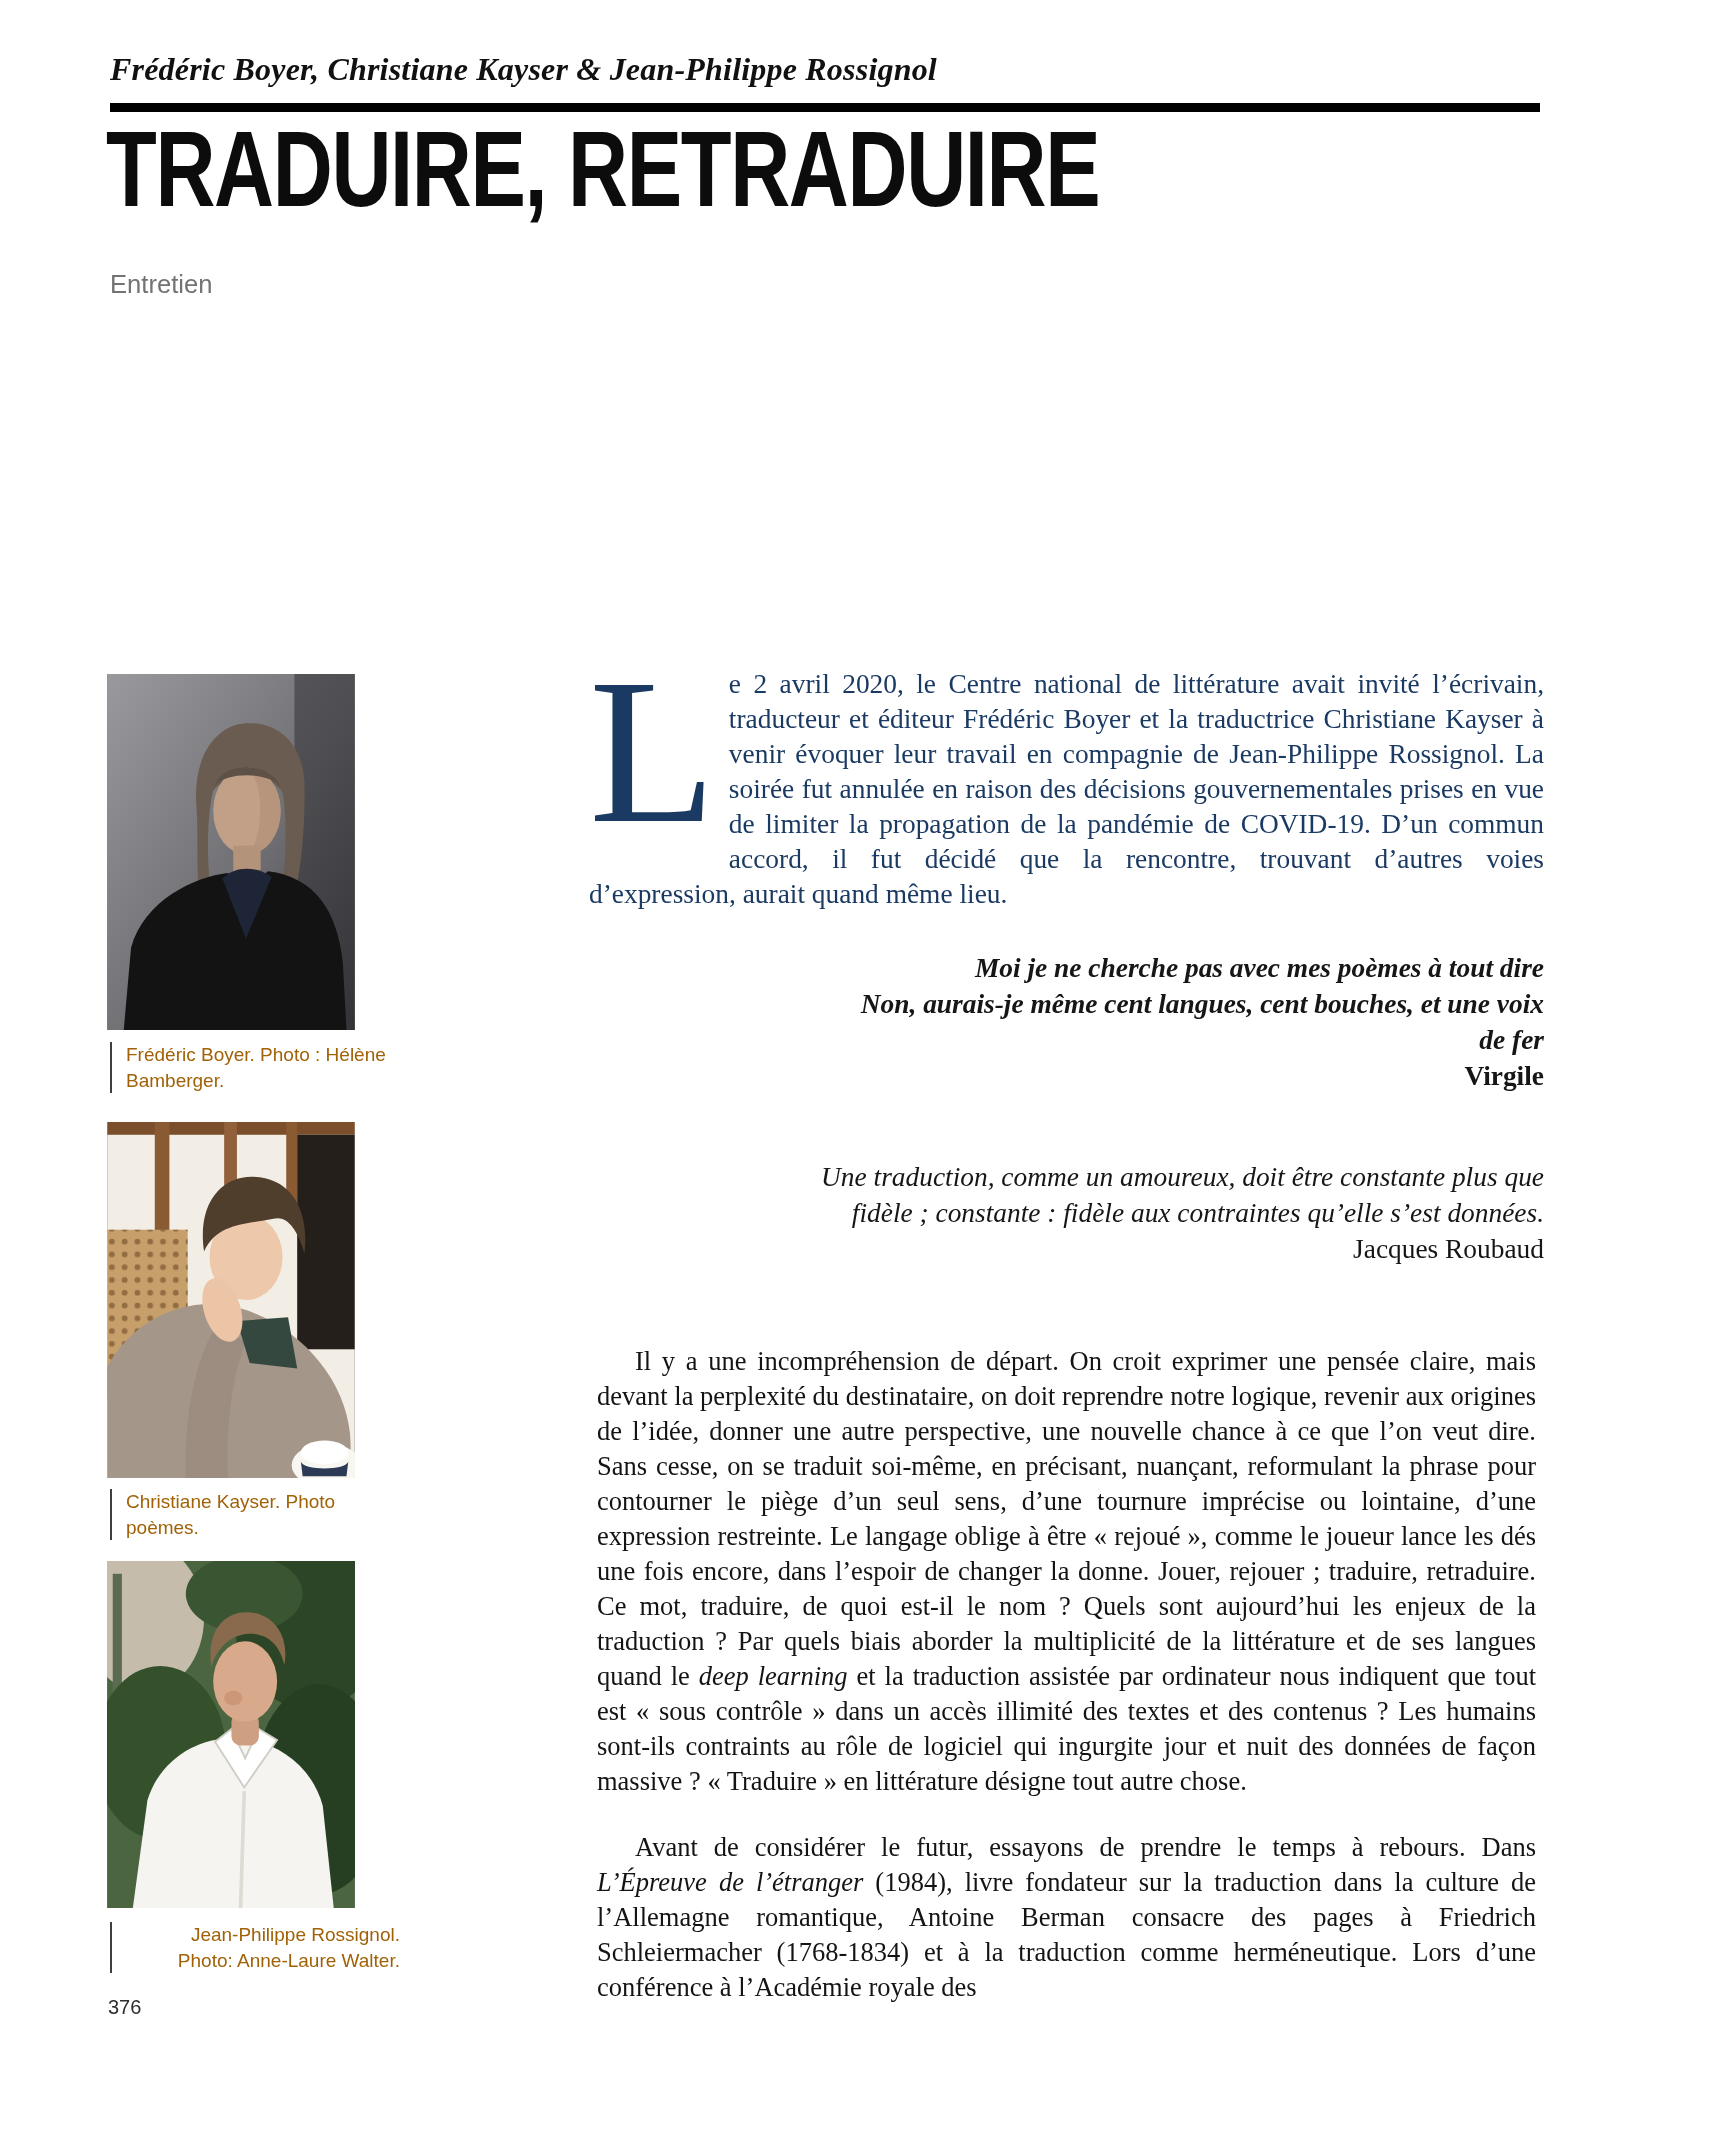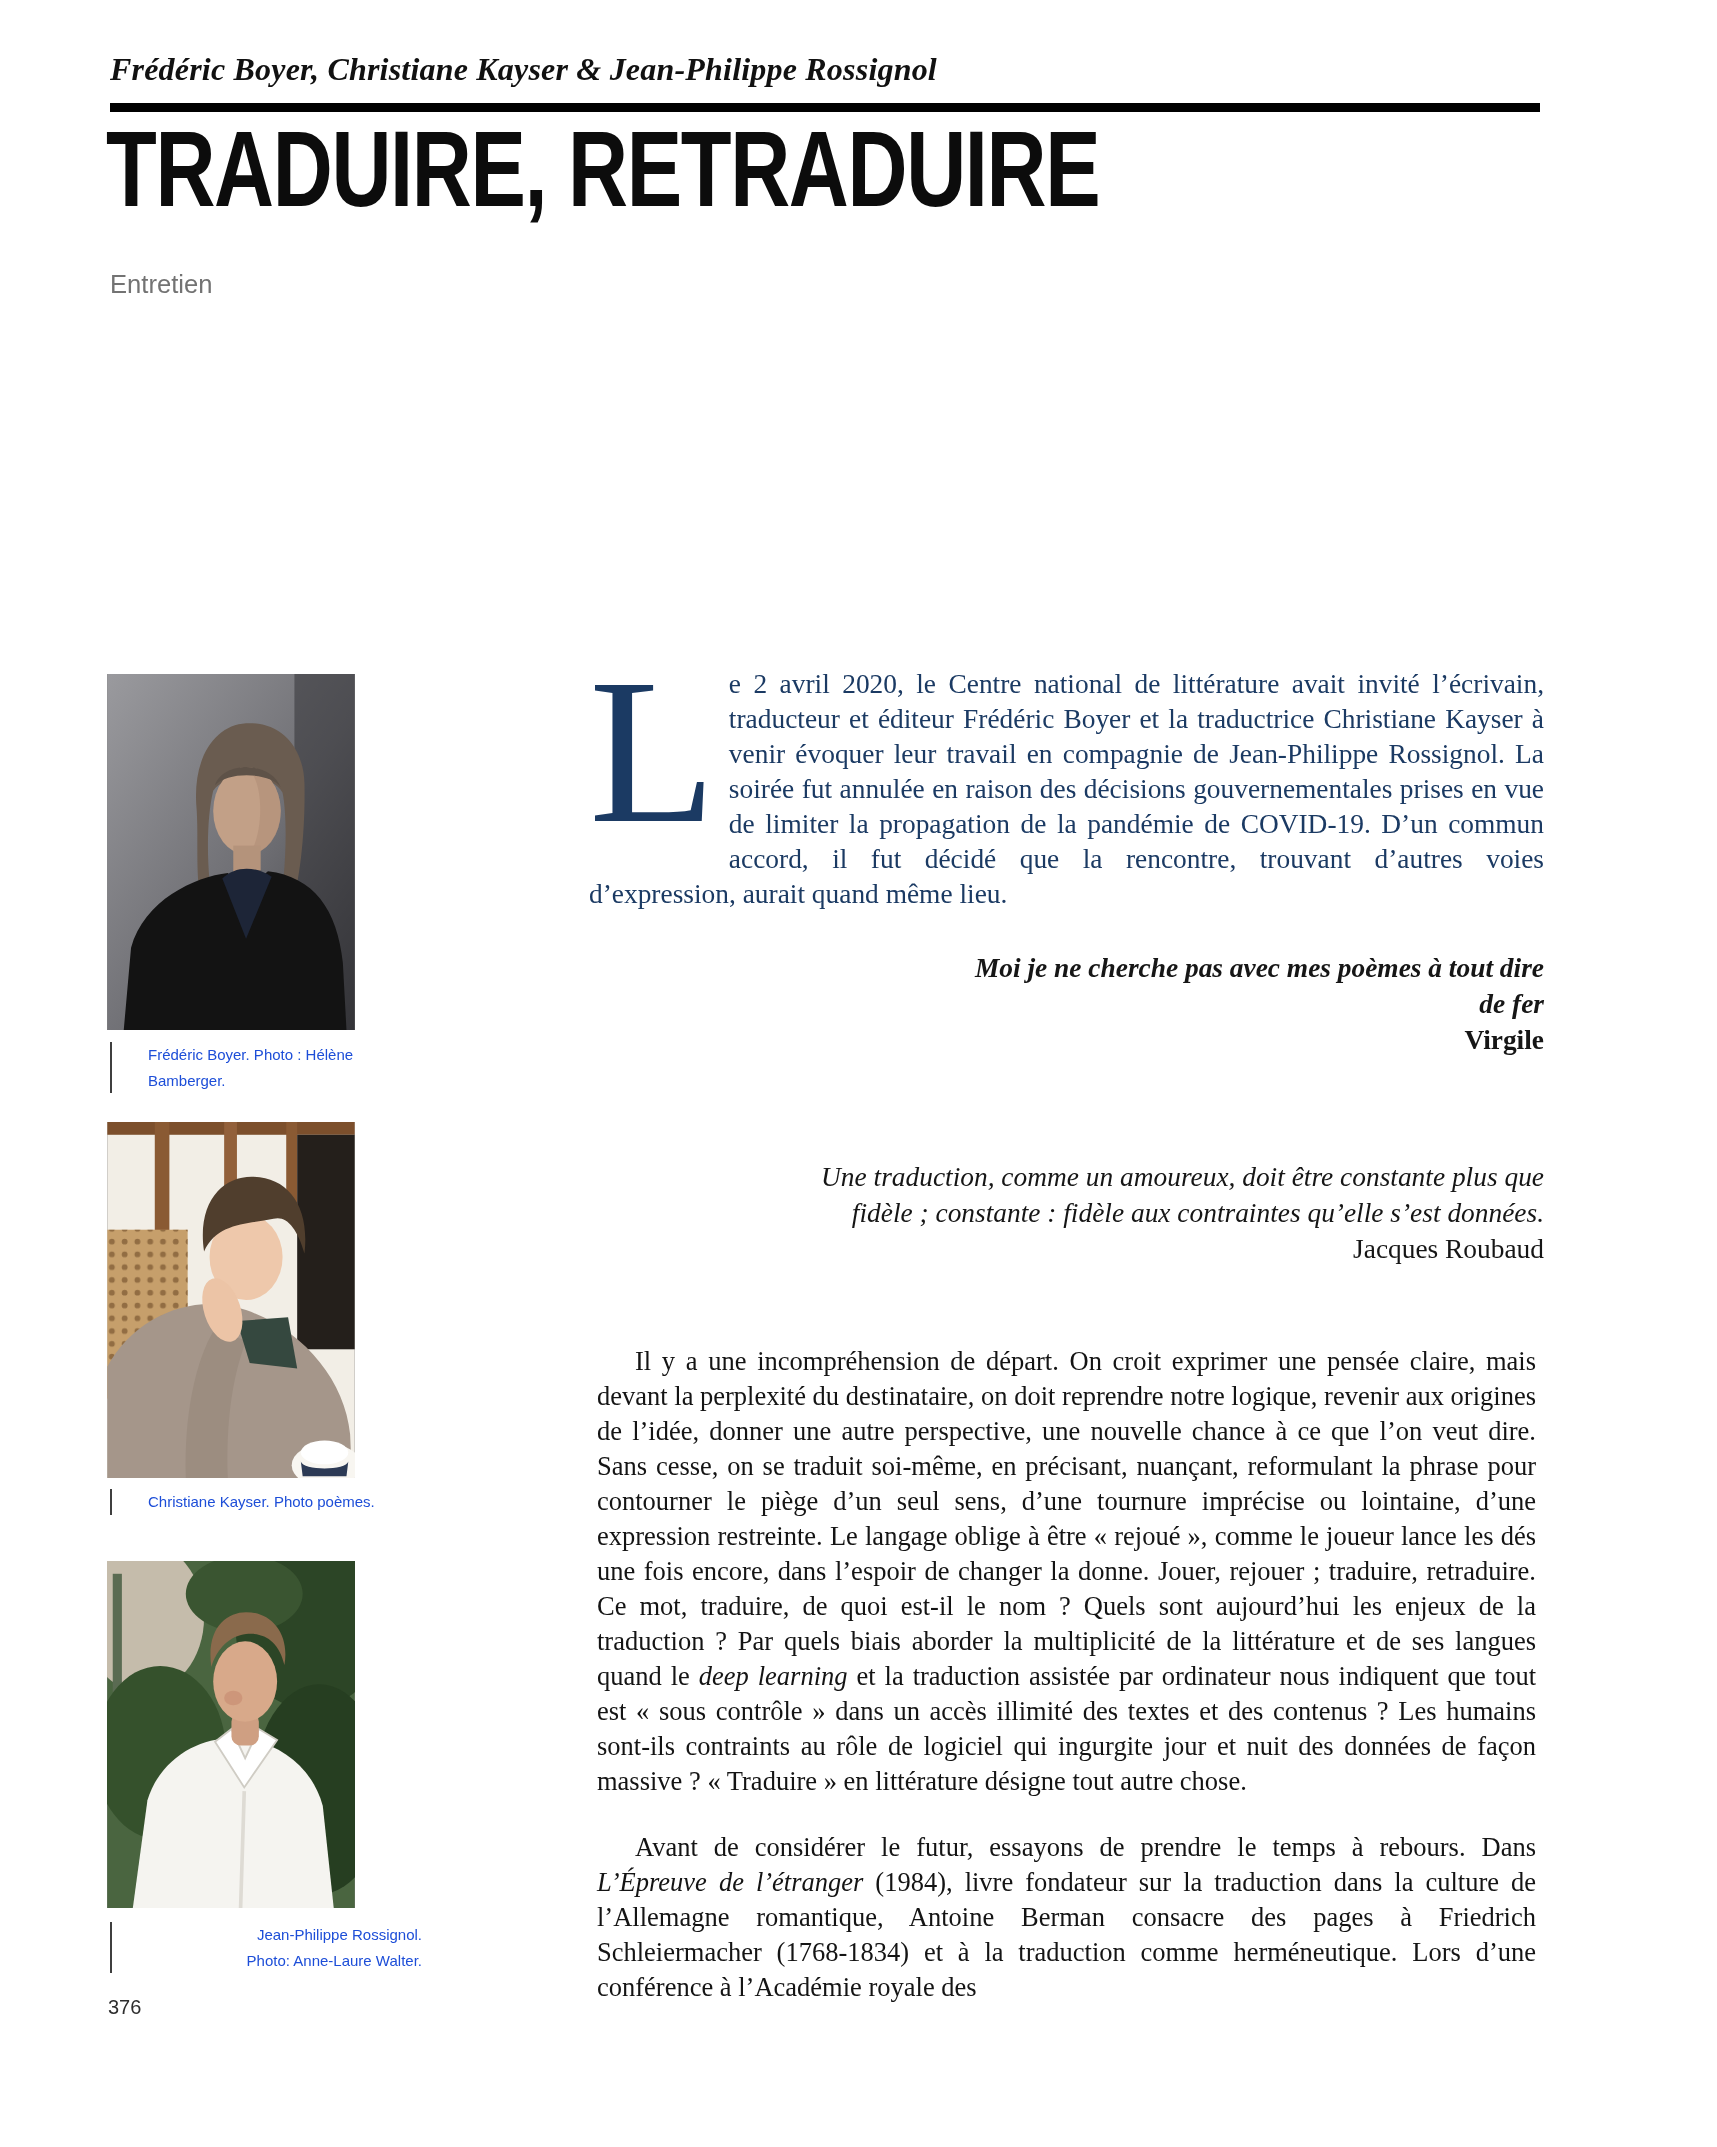--- a/index.html
+++ b/index.html
@@ -22,22 +22,22 @@
     transform:scaleX(0.77);transform-origin:0 0;
   }
   .subtitle{
     left:110px;top:270px;font-family:"Liberation Sans", sans-serif;
     font-size:25.6px;color:#737373;
   }
   
   .photo{overflow:hidden;background:#888;}
   .photo svg{display:block;}
   .caption{
-    font-family:"Liberation Sans", sans-serif;font-size:15px;line-height:25.6px;
-    color:#1d4ed8;border-left:2.7px solid #3f3f3f;padding-left:36px;width:274px;
+    font-family:"Liberation Sans", sans-serif;font-size:19px;line-height:25.6px;
+    color:#a16207;border-left:2.7px solid #3f3f3f;padding-left:14px;width:274px;
   }
   .pagenum{
     left:108px;top:1996px;font-family:"Liberation Sans", sans-serif;
     font-size:20px;color:#2e2e2e;
   }
   
   .maincol{left:589px;width:955px;}
   .intro{
     top:667px;font-size:27.4px;line-height:35px;color:#1b3a63;
     text-align:justify;
@@ -145,20 +145,21 @@
 </figcaption>
 
 <div class="abs pagenum">376</div>
 
 <div class="abs maincol intro">
   <span class="dropcap">L</span><span>e 2 avril 2020, le Centre national de littérature avait invité l’écrivain, traducteur et éditeur Frédéric Boyer et la traductrice Christiane Kayser à venir évoquer leur travail en compagnie de Jean-Philippe Rossignol. La soirée fut annulée en raison des décisions gouvernementales prises en vue de limiter la propagation de la pandémie de COVID-19. D’un commun accord, il fut décidé que la rencontre, trouvant d’autres voies d’expression, aurait quand même lieu.</span>
 </div>
 
 <div class="abs maincol epigraph ep1">
   <div>Moi je ne cherche pas avec mes poèmes à tout dire</div>
+  <div>Non, aurais-je même cent langues, cent bouches, et une voix</div>
   <div>de fer</div>
   <div class="attribution">Virgile</div>
 </div>
 
 <div class="abs maincol epigraph ep2">
   <div>Une traduction, comme un amoureux, doit être constante plus que</div>
   <div>fidèle ; constante : fidèle aux contraintes qu’elle s’est données.</div>
   <div class="attribution">Jacques Roubaud</div>
 </div>
 

